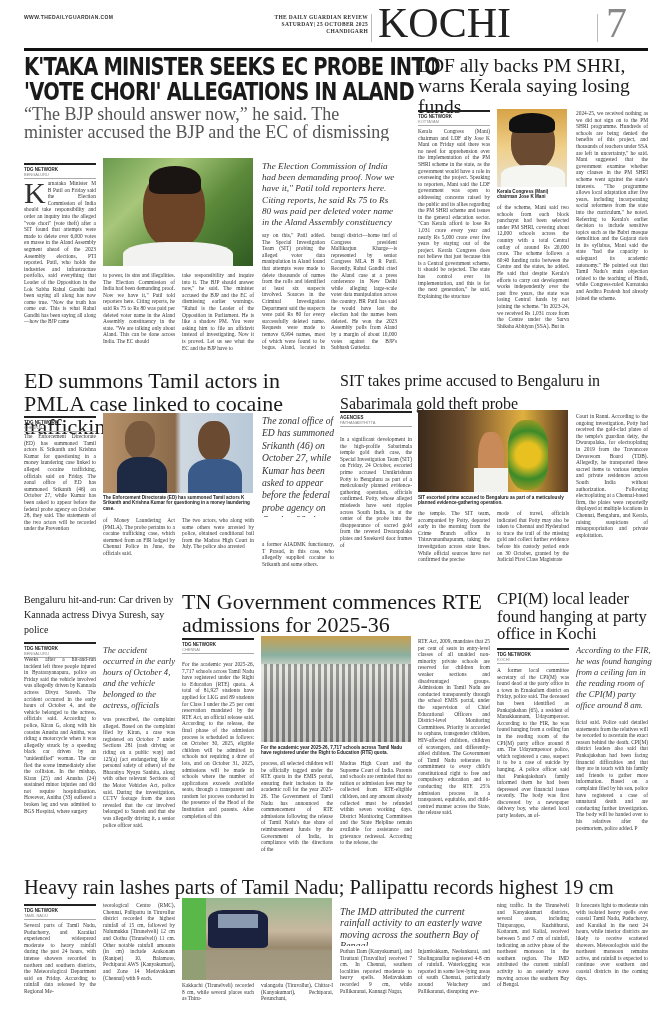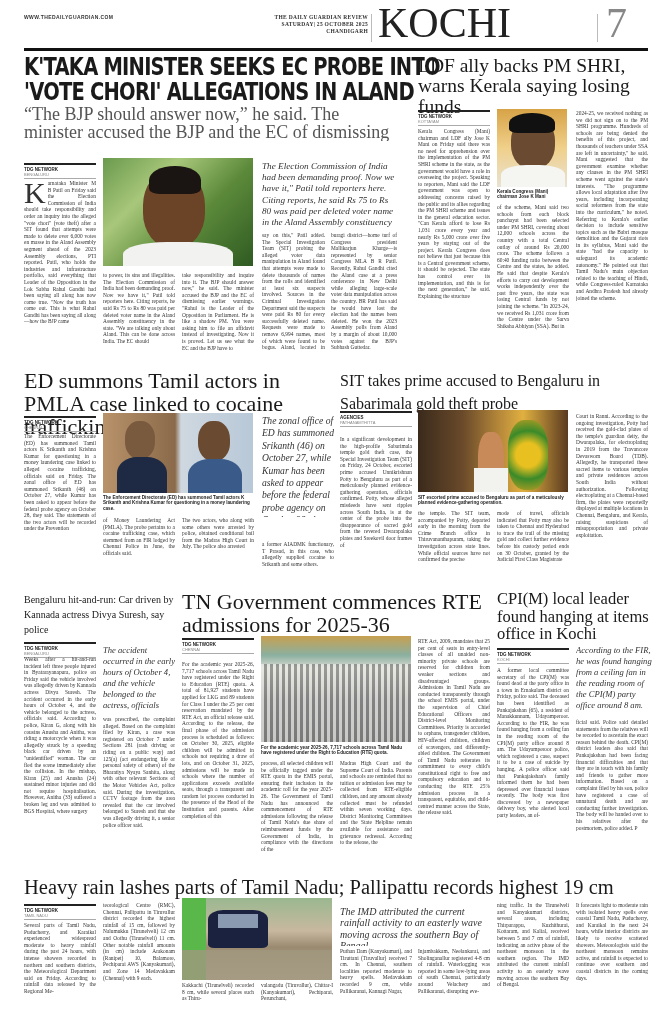--- a/index.html
+++ b/index.html
@@ -126,21 +126,21 @@
 </div>
 <div class="abs body" style="left:182px;top:661px;width:72px;height:209px;overflow:hidden">For the academic year 2025-26, 7,717 schools across Tamil Nadu have registered under the Right to Education (RTE) quota. A total of 81,927 students have applied for LKG and 89 students for Class I under the 25 per cent reservation mandated by the RTE Act, an official release said. According to the release, the final phase of the admission process is scheduled as follows: on October 30, 2025, eligible children will be admitted in schools not requiring a draw of lots, and on October 31, 2025, admissions will be made in schools where the number of applications exceeds available seats, through a transparent and random lot process conducted in the presence of the Head of the Institution and parents. After completion of this</div>
 <div class="abs photo" style="left:261px;top:636px;width:150px;height:106px;background:linear-gradient(180deg,#c8a050 0%,#8ab0a0 18%,#d8d8d0 30%,#a0a0a0 60%,#888 100%)">
   <div style="position:absolute;left:0;top:28px;width:150px;height:78px;background:repeating-linear-gradient(90deg,#f4f4f0 0 3px,#707070 3px 6px),#ddd;opacity:.6"></div>
 </div>
 <div class="abs cap" style="left:261px;top:745px;width:150px">For the academic year 2025-26, 7,717 schools across Tamil Nadu have registered under the Right to Education (RTE) quota.</div>
 <div class="abs body" style="left:261px;top:760px;width:72px;height:110px;overflow:hidden">process, all selected children will be officially tagged under the RTE quota in the EMIS portal, ensuring their inclusion in the academic roll for the year 2025-26. The Government of Tamil Nadu has announced the commencement of RTE admissions following the release of Tamil Nadu's due share of reimbursement funds by the Government of India, in compliance with the directions of the</div>
 <div class="abs body" style="left:340px;top:760px;width:72px;height:110px;overflow:hidden">Madras High Court and the Supreme Court of India. Parents and schools are reminded that no tuition or admission fees may be collected from RTE-eligible children, and any amount already collected must be refunded within seven working days. District Monitoring Committees and the State Helpline remain available for assistance and grievance redressal. According to the release, the</div>
 <div class="abs body" style="left:418px;top:638px;width:72px;height:232px;overflow:hidden">RTE Act, 2009, mandates that 25 per cent of seats in entry-level classes of all unaided non-minority private schools are reserved for children from weaker sections and disadvantaged groups. Admissions in Tamil Nadu are conducted transparently through the school EMIS portal, under the supervision of Chief Educational Officers and District-level Monitoring Committees. Priority is accorded to orphans, transgender children, HIV-affected children, children of scavengers, and differently-abled children. The Government of Tamil Nadu reiterates its commitment to every child's constitutional right to free and compulsory education and to conducting the RTE 25% admission process in a transparent, equitable, and child-centred manner across the State, the release said.</div>
 
-<div class="abs hl" style="left:497px;top:590px;width:155px;font-size:16.5px;line-height:17.5px">CPI(M) local leader found hanging at items office in Kochi</div>
+<div class="abs hl" style="left:497px;top:590px;width:155px;font-size:16.5px;line-height:17.5px">CPI(M) local leader found hanging at party office in Kochi</div>
 <div class="abs byline" style="left:497px;top:648px;width:72px">
   <span class="net">TDG NETWORK</span>
   <span class="loc">KOCHI</span>
 </div>
 <div class="abs body" style="left:497px;top:667px;width:72px;height:203px;overflow:hidden">A former local committee secretary of the CPI(M) was found dead at the party office in a town in Ernakulam district on Friday, police said. The deceased has been identified as Pankajakshan (65), a resident of Manakkunnam, Udayamperoor. According to the FIR, he was found hanging from a ceiling fan in the reading room of the CPI(M) party office around 8 am. The Udayamperoor police, which registered a case, suspect it to be a case of suicide by hanging. A police officer said that Pankajakshan's family informed them he had been depressed over financial issues recently. The body was first discovered by a newspaper delivery boy, who alerted local party leaders, an of-</div>
 <div class="abs pull" style="left:576px;top:645px;width:76px;height:70px;font-size:8.6px;line-height:11px;overflow:hidden">According to the FIR, he was found hanging from a ceiling fan in the reading room of the CPI(M) party office around 8 am.</div>
 <div class="abs body" style="left:576px;top:719px;width:72px;height:151px;overflow:hidden">ficial said. Police said detailed statements from the relatives will be recorded to ascertain the exact reason behind the death. CPI(M) district leaders also said that Pankajakshan had been facing financial difficulties and that they are in touch with his family and friends to gather more information. Based on a complaint filed by his son, police have registered a case of unnatural death and are conducting further investigation. The body will be handed over to his relatives after the postmortem, police added. P</div>
 
 <div class="abs hl" style="left:24px;top:877px;width:640px;font-size:20.5px;white-space:nowrap">Heavy rain lashes parts of Tamil Nadu; Pallipattu records highest 19 cm</div>
 <div class="abs byline" style="left:24px;top:904px;width:72px">

